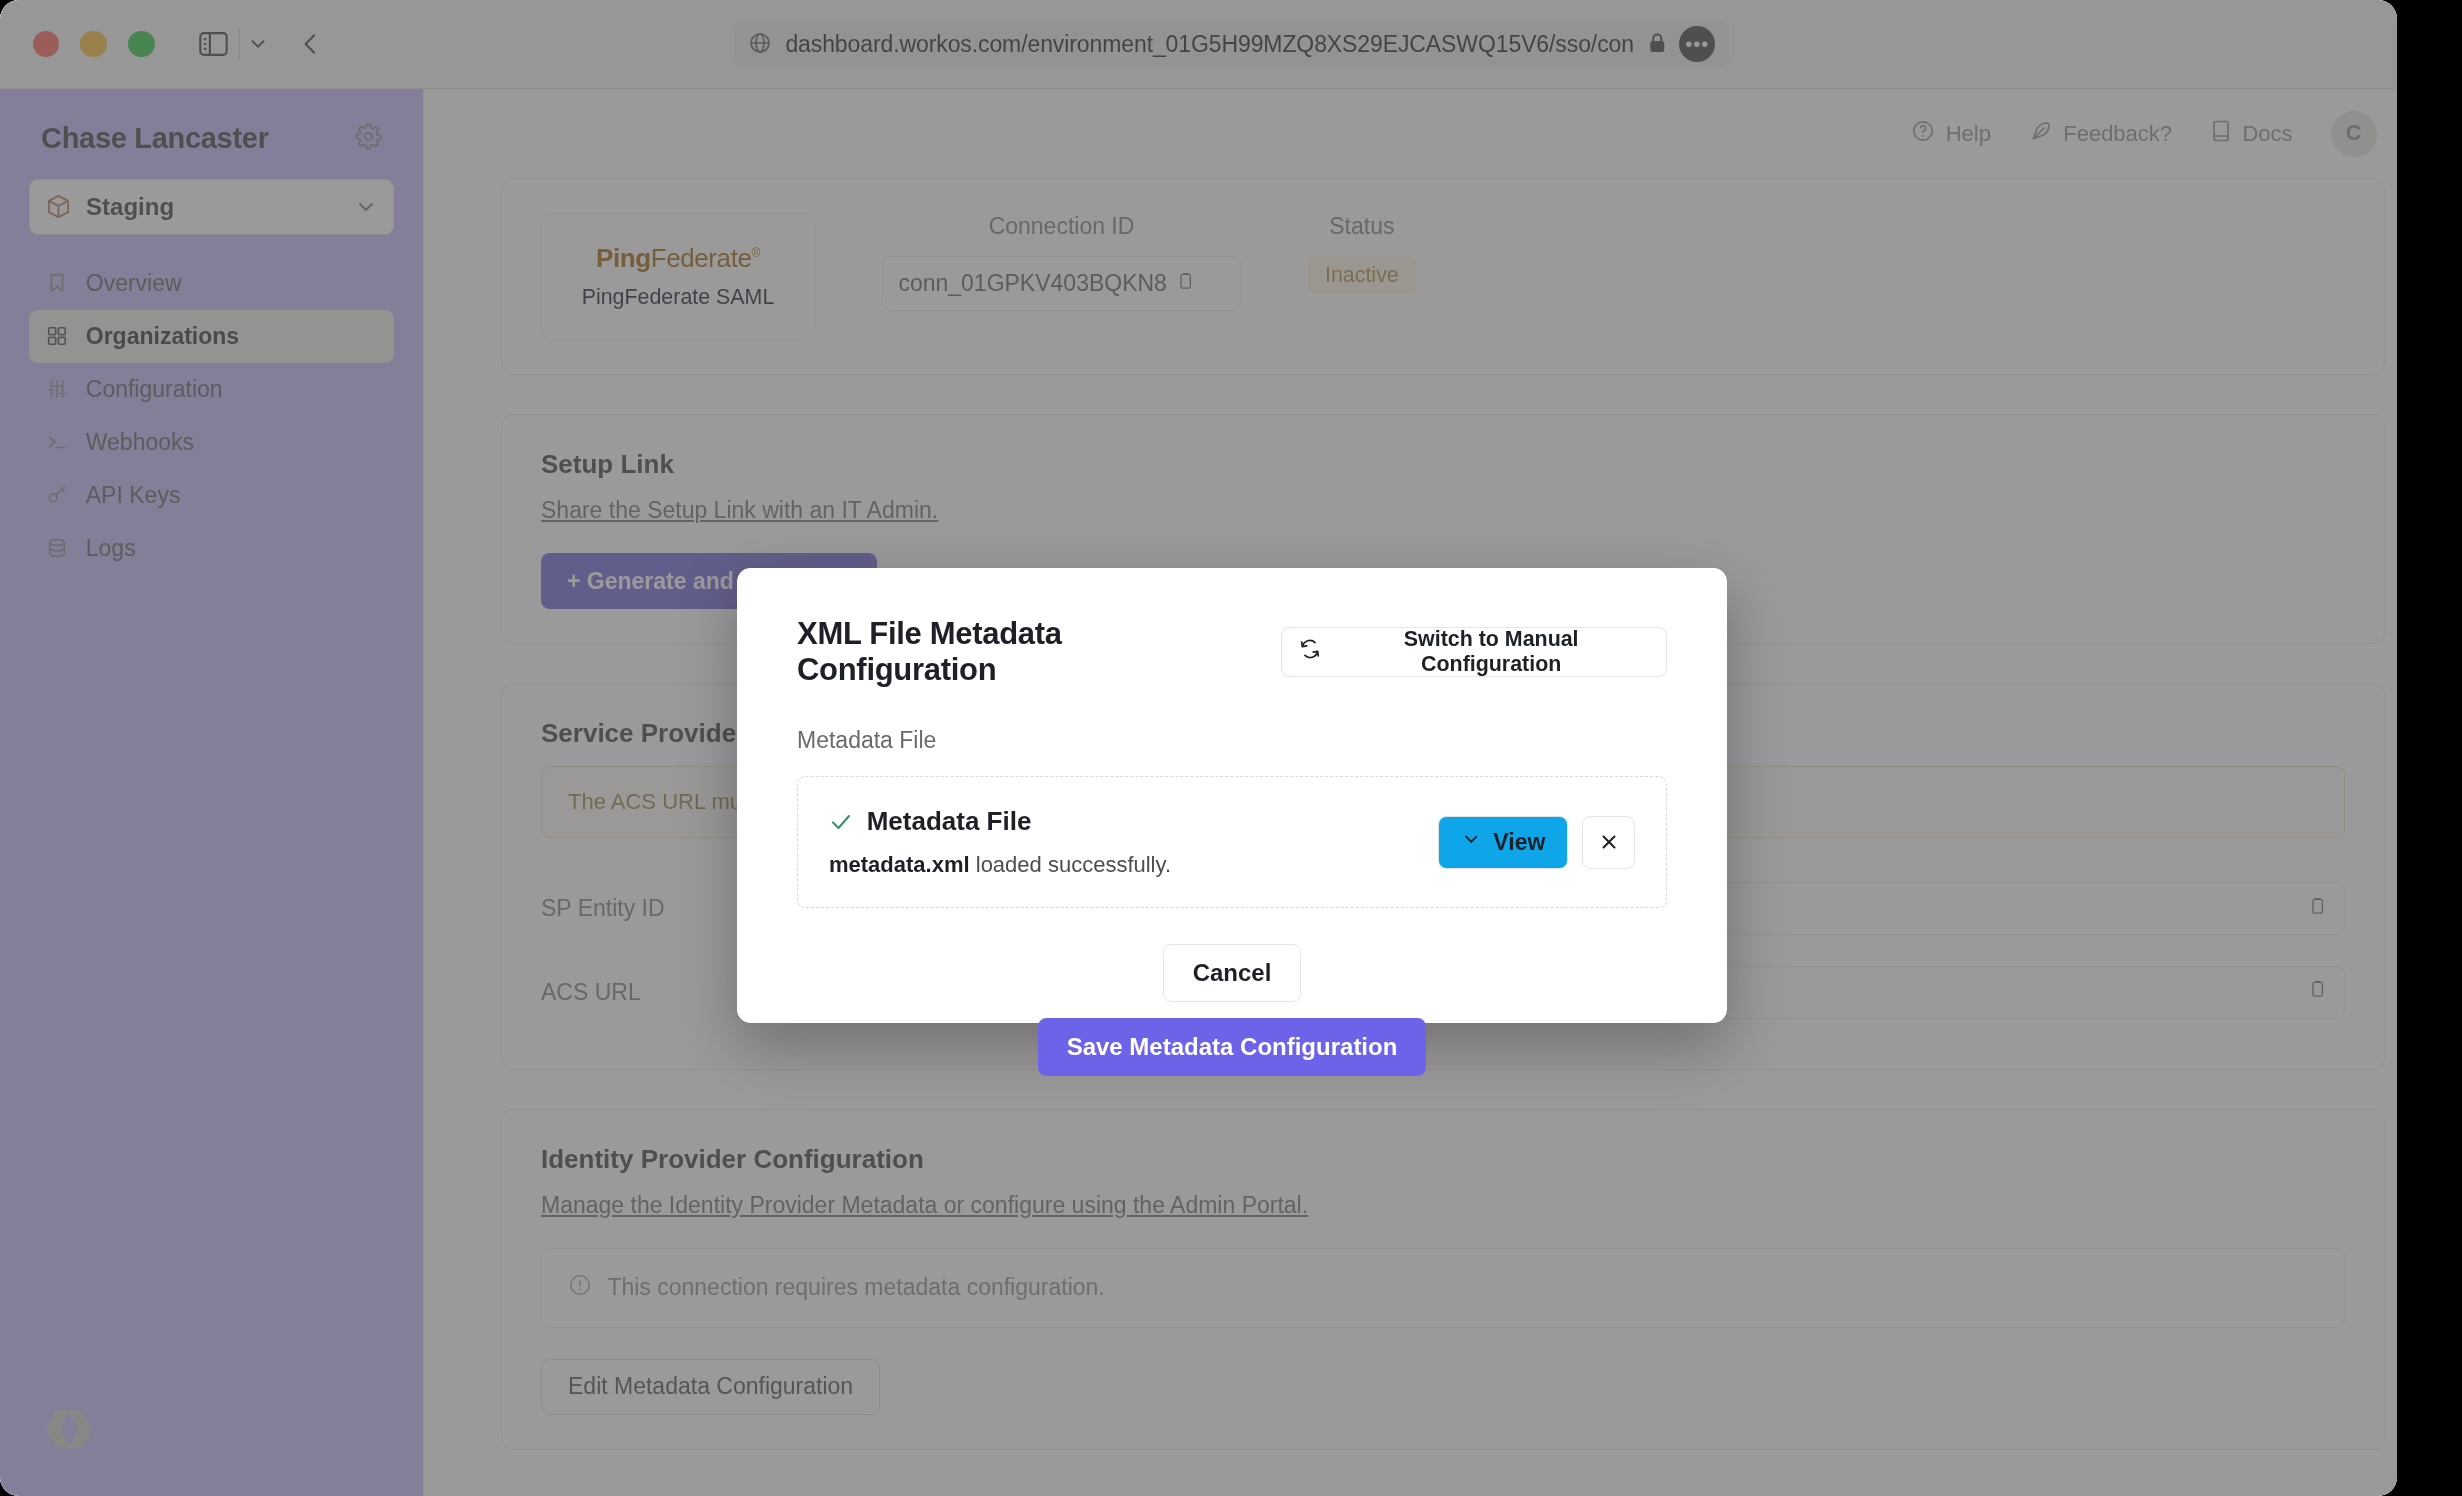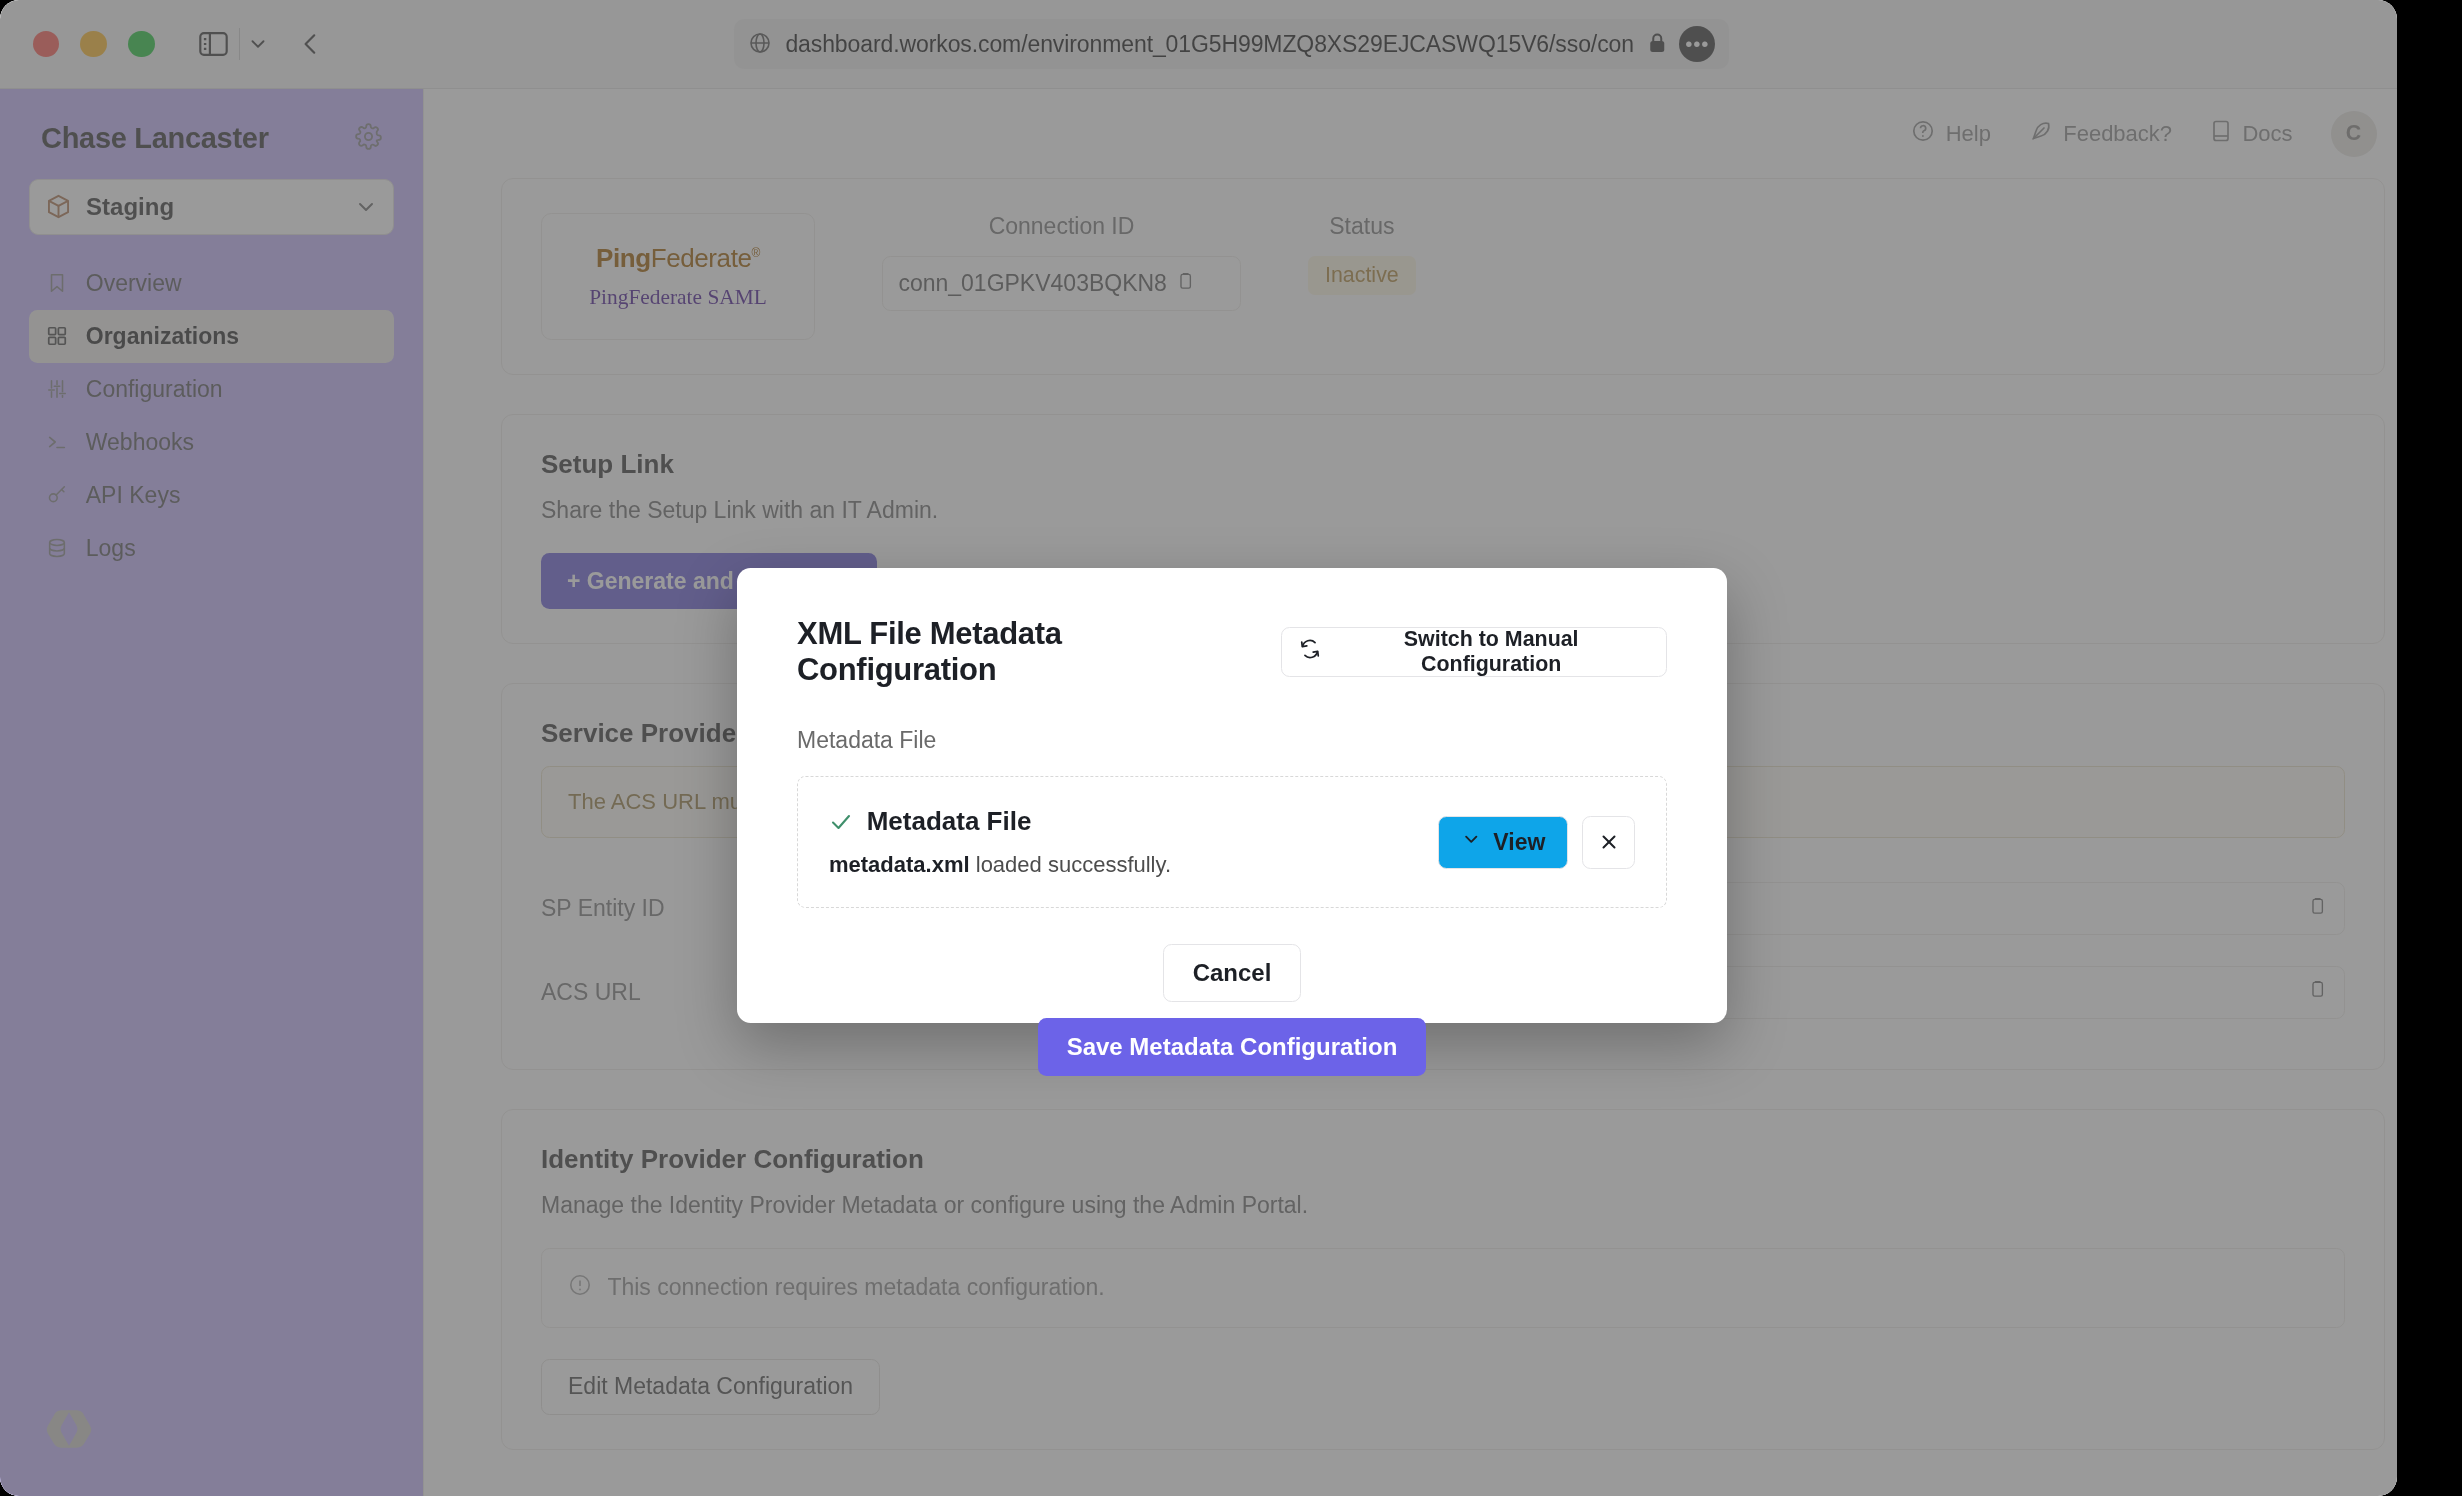--- a/index.html
+++ b/index.html
@@ -159,39 +159,39 @@
   .idp-tile {
     width: 274px; height: 127px;
     border: 0.9px solid #eceae7;
     border-radius: 10.3px;
     display: flex; flex-direction: column; align-items: center; justify-content: center;
     gap: 10.3px;
   }
   .idp-logo { font-size: 26px; color: #a16207; letter-spacing: -0.4px; }
   .idp-logo b { font-weight: 800; }
   .idp-logo sup { font-size: 12px; }
-  .idp-sub { font-size: 21.4px; color: #4c1d95; font-family: Liberation Serif, serif; }
+  .idp-sub { font-size: 21.4px; color: #0f172a; }
   .field-label { font-size: 23px; color: #7b7b7b; margin-bottom: 16px; text-align: center; }
   .conn-id-box {
     width: 359px; height: 55px;
     border: 0.9px solid #eceae7; border-radius: 8.5px;
     display: flex; align-items: center; padding: 0 15.4px;
     font-size: 23px; color: #5e5e5e;
     gap: 8.5px; overflow: hidden; white-space: nowrap;
   }
   .badge-inactive {
     display: inline-block;
     background: #fdf6e3; color: #b08a3e;
     border-radius: 6.8px;
     padding: 6.8px 17px;
     font-size: 21.4px;
   }
 
   .card-title { font-size: 26px; font-weight: 700; color: #3a3a3a; margin-bottom: 17px; }
-  .card-desc { font-size: 23px; color: #6e6e6e; margin-bottom: 29px; }
+  .card-desc { font-size: 23px; color: #6e6e6e; margin-bottom: 29px; text-decoration: underline; }
 
   .btn-purple {
     display: inline-flex; align-items: center; gap: 12px;
     background: #6c63d8; color: #fff;
     border: none; border-radius: 8.5px;
     height: 56px; padding: 0 26px;
     font-size: 23px; font-weight: 600;
     font-family: inherit;
   }
   .btn-outline {

